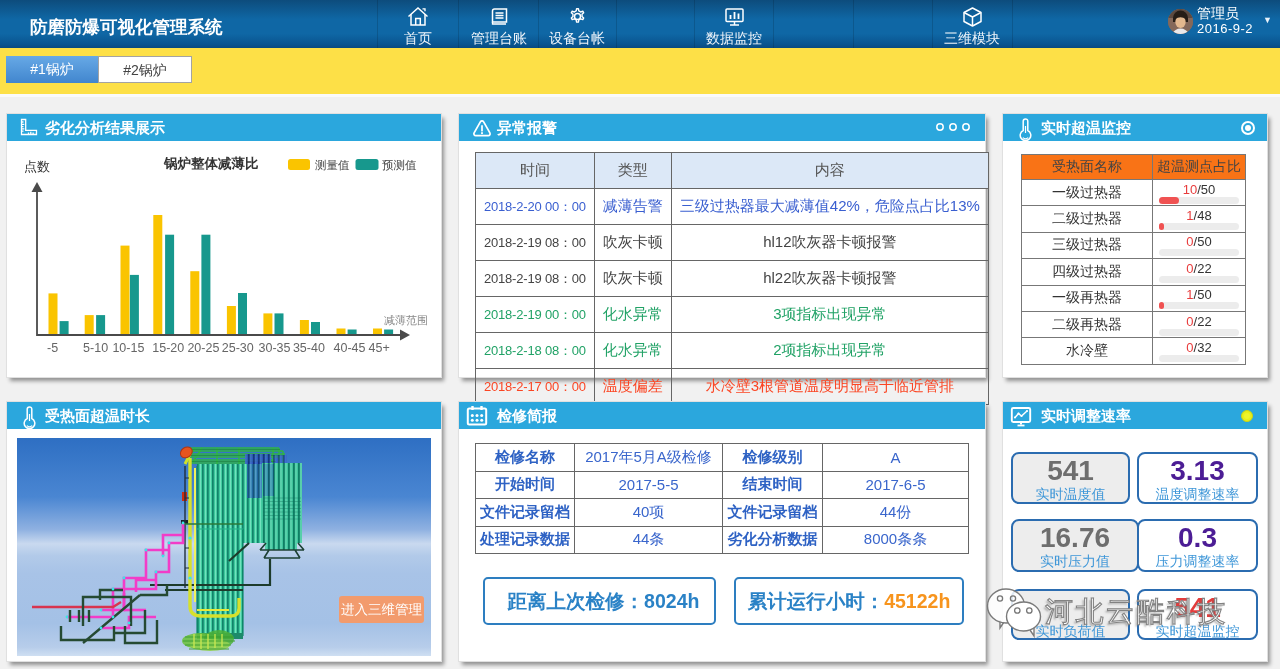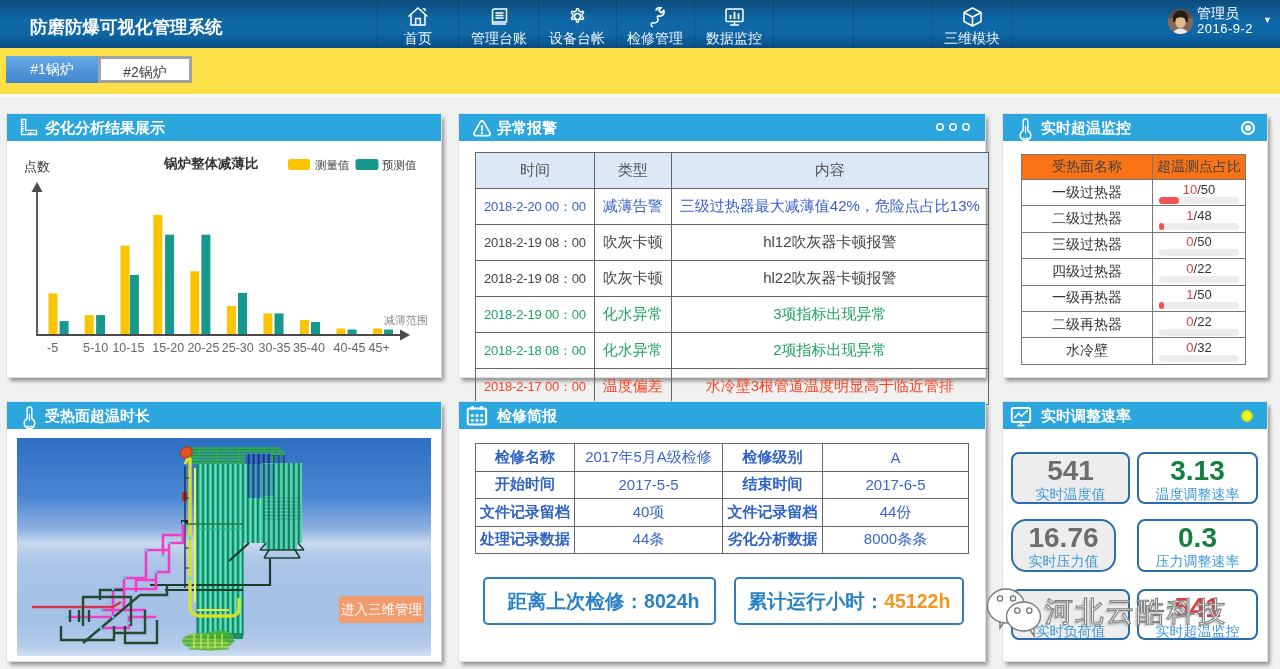--- a/index.html
+++ b/index.html
@@ -10,21 +10,21 @@
 #title{position:absolute;left:30px;top:15px;color:#fff;font-size:17.5px;font-weight:bold;letter-spacing:0;}
 .nav-item{position:absolute;top:3px;width:92px;text-align:center;color:#eef4fa;font-size:14px;}
 .nav-item svg{display:block;margin:1px auto 0;}
 .nav-sep{position:absolute;top:0;height:48px;width:1px;background:rgba(0,0,0,0.14);}
 #avatar{position:absolute;left:1168px;top:9px;width:25px;height:25px;border-radius:50%;overflow:hidden;background:#7a675c;}
 #user{position:absolute;left:1197px;top:6px;color:#fff;font-size:14px;line-height:15px;}
 #caret{position:absolute;left:1263px;top:15px;color:#e8f2fa;font-size:9px;}
 #tabbar{position:absolute;left:0;top:48px;width:1280px;height:46px;background:#fde047;}
 .tab{position:absolute;top:8px;height:27px;line-height:27px;text-align:center;font-size:14px;}
 #tab1{left:6px;width:92px;background:linear-gradient(180deg,#67a9e6,#4186ce);color:#fff;}
-#tab2{left:98px;width:94px;background:#fff;border:3px solid #a3a3a3;color:#444;}
+#tab2{left:98px;width:94px;background:#fff;border:1px solid #a3a3a3;color:#444;}
 #whitestrip{position:absolute;left:0;top:94px;width:1280px;height:3px;background:#fafafa;}
 .panel{position:absolute;background:#fff;box-shadow:3px 4px 4px rgba(0,0,0,0.4);outline:1px solid #e0e0e0;}
 .phead{position:absolute;left:0;top:0;right:0;height:27px;background:#2ba7dd;color:#fff;
  font-size:15px;font-weight:bold;line-height:27px;}
 .phead .ptxt{position:absolute;left:38px;top:0;}
 .phead svg.icon{position:absolute;left:12px;top:4px;}.phead svg.ind{position:absolute;}
 #p1{left:7px;top:114px;width:434px;height:263px;}
 #p2{left:459px;top:114px;width:526px;height:263px;}
 #p3{left:1003px;top:114px;width:264px;height:263px;}
 #p4{left:7px;top:402px;width:434px;height:259px;}
@@ -56,21 +56,21 @@
 #t5 tr{height:27.5px;}
 .bigbtn{position:absolute;height:48px;border:2px solid #2d7ec0;border-radius:5px;
  text-align:center;font-size:19.5px;font-weight:bold;color:#2a82c6;background:#fff;line-height:44px;}
 .bigbtn .orange{color:#f7941d;}
 
 .vbox{position:absolute;border:2.5px solid #2b6cb0;border-radius:8px;text-align:center;background:#fff;}
 .vbox.gray{background:#ededed;}
 .vbox .val{font-size:28px;font-weight:bold;line-height:30px;margin-top:2px;}
 .vbox .lbl{font-size:14px;color:#3f97d8;line-height:16px;}
 .v-gray{color:#6e6e6e;}
-.v-green{color:#15803d;}
+.v-green{color:#4c1d95;}
 .v-red{color:#e43c3c;}
 
 #wm{position:absolute;left:1045px;top:593px;font-size:28px;color:#fff;
  letter-spacing:2.5px;-webkit-text-stroke:1.1px #828282;
  text-shadow:-2px 2px 2px rgba(110,110,110,0.5);}
 </style>
 </head>
 <body>
 <div id="navbar">
   <div id="title">防磨防爆可视化管理系统</div>
@@ -91,24 +91,20 @@
       </svg>首页</div>
   <div class="nav-item" style="left:453px"><svg width="25" height="26" viewBox="0 0 25 25" fill="none" stroke="#fff" stroke-width="1.5">
         <path d="M5.5 6.5 Q5.5 4.5 7.5 4.5 H19.5 V17.5 H5.5 z"></path>
         <path d="M8.5 8.5 H16.5 M8.5 11 H16.5 M8.5 13.5 H16.5" stroke-width="1.3"></path>
         <path d="M5.5 17.5 V19.5 H19" stroke-width="1.3"></path>
       </svg>管理台账</div>
   <div class="nav-item" style="left:531px"><svg width="25" height="26" viewBox="0 0 25 25" fill="none" stroke="#fff">
         <circle cx="12.5" cy="12" r="3" stroke-width="1.5"></circle>
         <path d="M11.6 4.2 h1.8 l0.4 2.2 a6 6 0 0 1 1.9 1.1 l2.1 -0.8 0.9 1.6 -1.7 1.5 a6 6 0 0 1 0 2.2 l1.7 1.5 -0.9 1.6 -2.1 -0.8 a6 6 0 0 1 -1.9 1.1 l-0.4 2.2 h-1.8 l-0.4 -2.2 a6 6 0 0 1 -1.9 -1.1 l-2.1 0.8 -0.9 -1.6 1.7 -1.5 a6 6 0 0 1 0 -2.2 l-1.7 -1.5 0.9 -1.6 2.1 0.8 a6 6 0 0 1 1.9 -1.1 z" stroke-width="1.4" stroke-linejoin="round"></path>
       </svg>设备台帐</div>
-  <div class="nav-item" style="left:609px"><svg width="25" height="26" viewBox="0 0 25 25" fill="none" stroke="#fff" stroke-width="1.6">
-        <path d="M12.8 6.2 a4 4 0 0 1 5.3 -2.9 l-2.4 2.4 2.6 2.6 2.4 -2.4 a4 4 0 0 1 -5.3 5.3 l-1.5 1.5"></path>
-        <path d="M13.9 12.7 q2 1.8 0.8 4 q-1.3 2.2 -4.2 1.7 q-2.4 -0.5 -2.3 1.9 q0.1 1.5 1.8 1.9" stroke-width="1.5"></path>
-      </svg>检修管理</div>
   <div class="nav-item" style="left:688px"><svg width="25" height="26" viewBox="0 0 25 25" fill="none" stroke="#fff" stroke-width="1.5">
         <rect x="4" y="4.5" width="17" height="12.5" rx="1"></rect>
         <path d="M8.5 14.5 v-4 M12.5 14.5 V7.5 M16.5 14.5 v-5.5" stroke-width="1.8"></path>
         <path d="M12.5 17 v3 M8 20.5 h9"></path>
       </svg>数据监控</div>
   <div class="nav-item" style="left:926px"><svg width="25" height="26" viewBox="0 0 25 25" fill="none" stroke="#fff" stroke-width="1.5" stroke-linejoin="round">
         <path d="M12.5 3.5 L21 8 V17 L12.5 21.5 L4 17 V8 Z"></path>
         <path d="M4 8 L12.5 12.5 L21 8 M12.5 12.5 V21.5"></path>
       </svg>三维模块</div>
   <div id="avatar"><svg width="25" height="25" viewBox="0 0 25 25">
@@ -546,21 +542,21 @@
       </svg>
     </div>
   <div class="vbox gray" style="left:8px;top:50px;width:119px;height:52px;">
       <div class="val v-gray">541</div>
       <div class="lbl">实时温度值</div>
     </div>
   <div class="vbox" style="left:134px;top:50px;width:121px;height:52px;">
       <div class="val v-green">3.13</div>
       <div class="lbl">温度调整速率</div>
     </div>
-  <div class="vbox gray" style="left:8px;top:117px;width:105px;height:53px;border-radius:15px;">
+  <div class="vbox gray" style="left:8px;top:117px;width:128px;height:53px;">
       <div class="val v-gray">16.76</div>
       <div class="lbl">实时压力值</div>
     </div>
   <div class="vbox" style="left:134px;top:117px;width:121px;height:53px;">
       <div class="val v-green">0.3</div>
       <div class="lbl">压力调整速率</div>
     </div>
   <div class="vbox gray" style="left:8px;top:187px;width:119px;height:51px;">
       <div class="val v-gray" style="color:#ededed;">0</div>
       <div class="lbl">实时负荷值</div>

